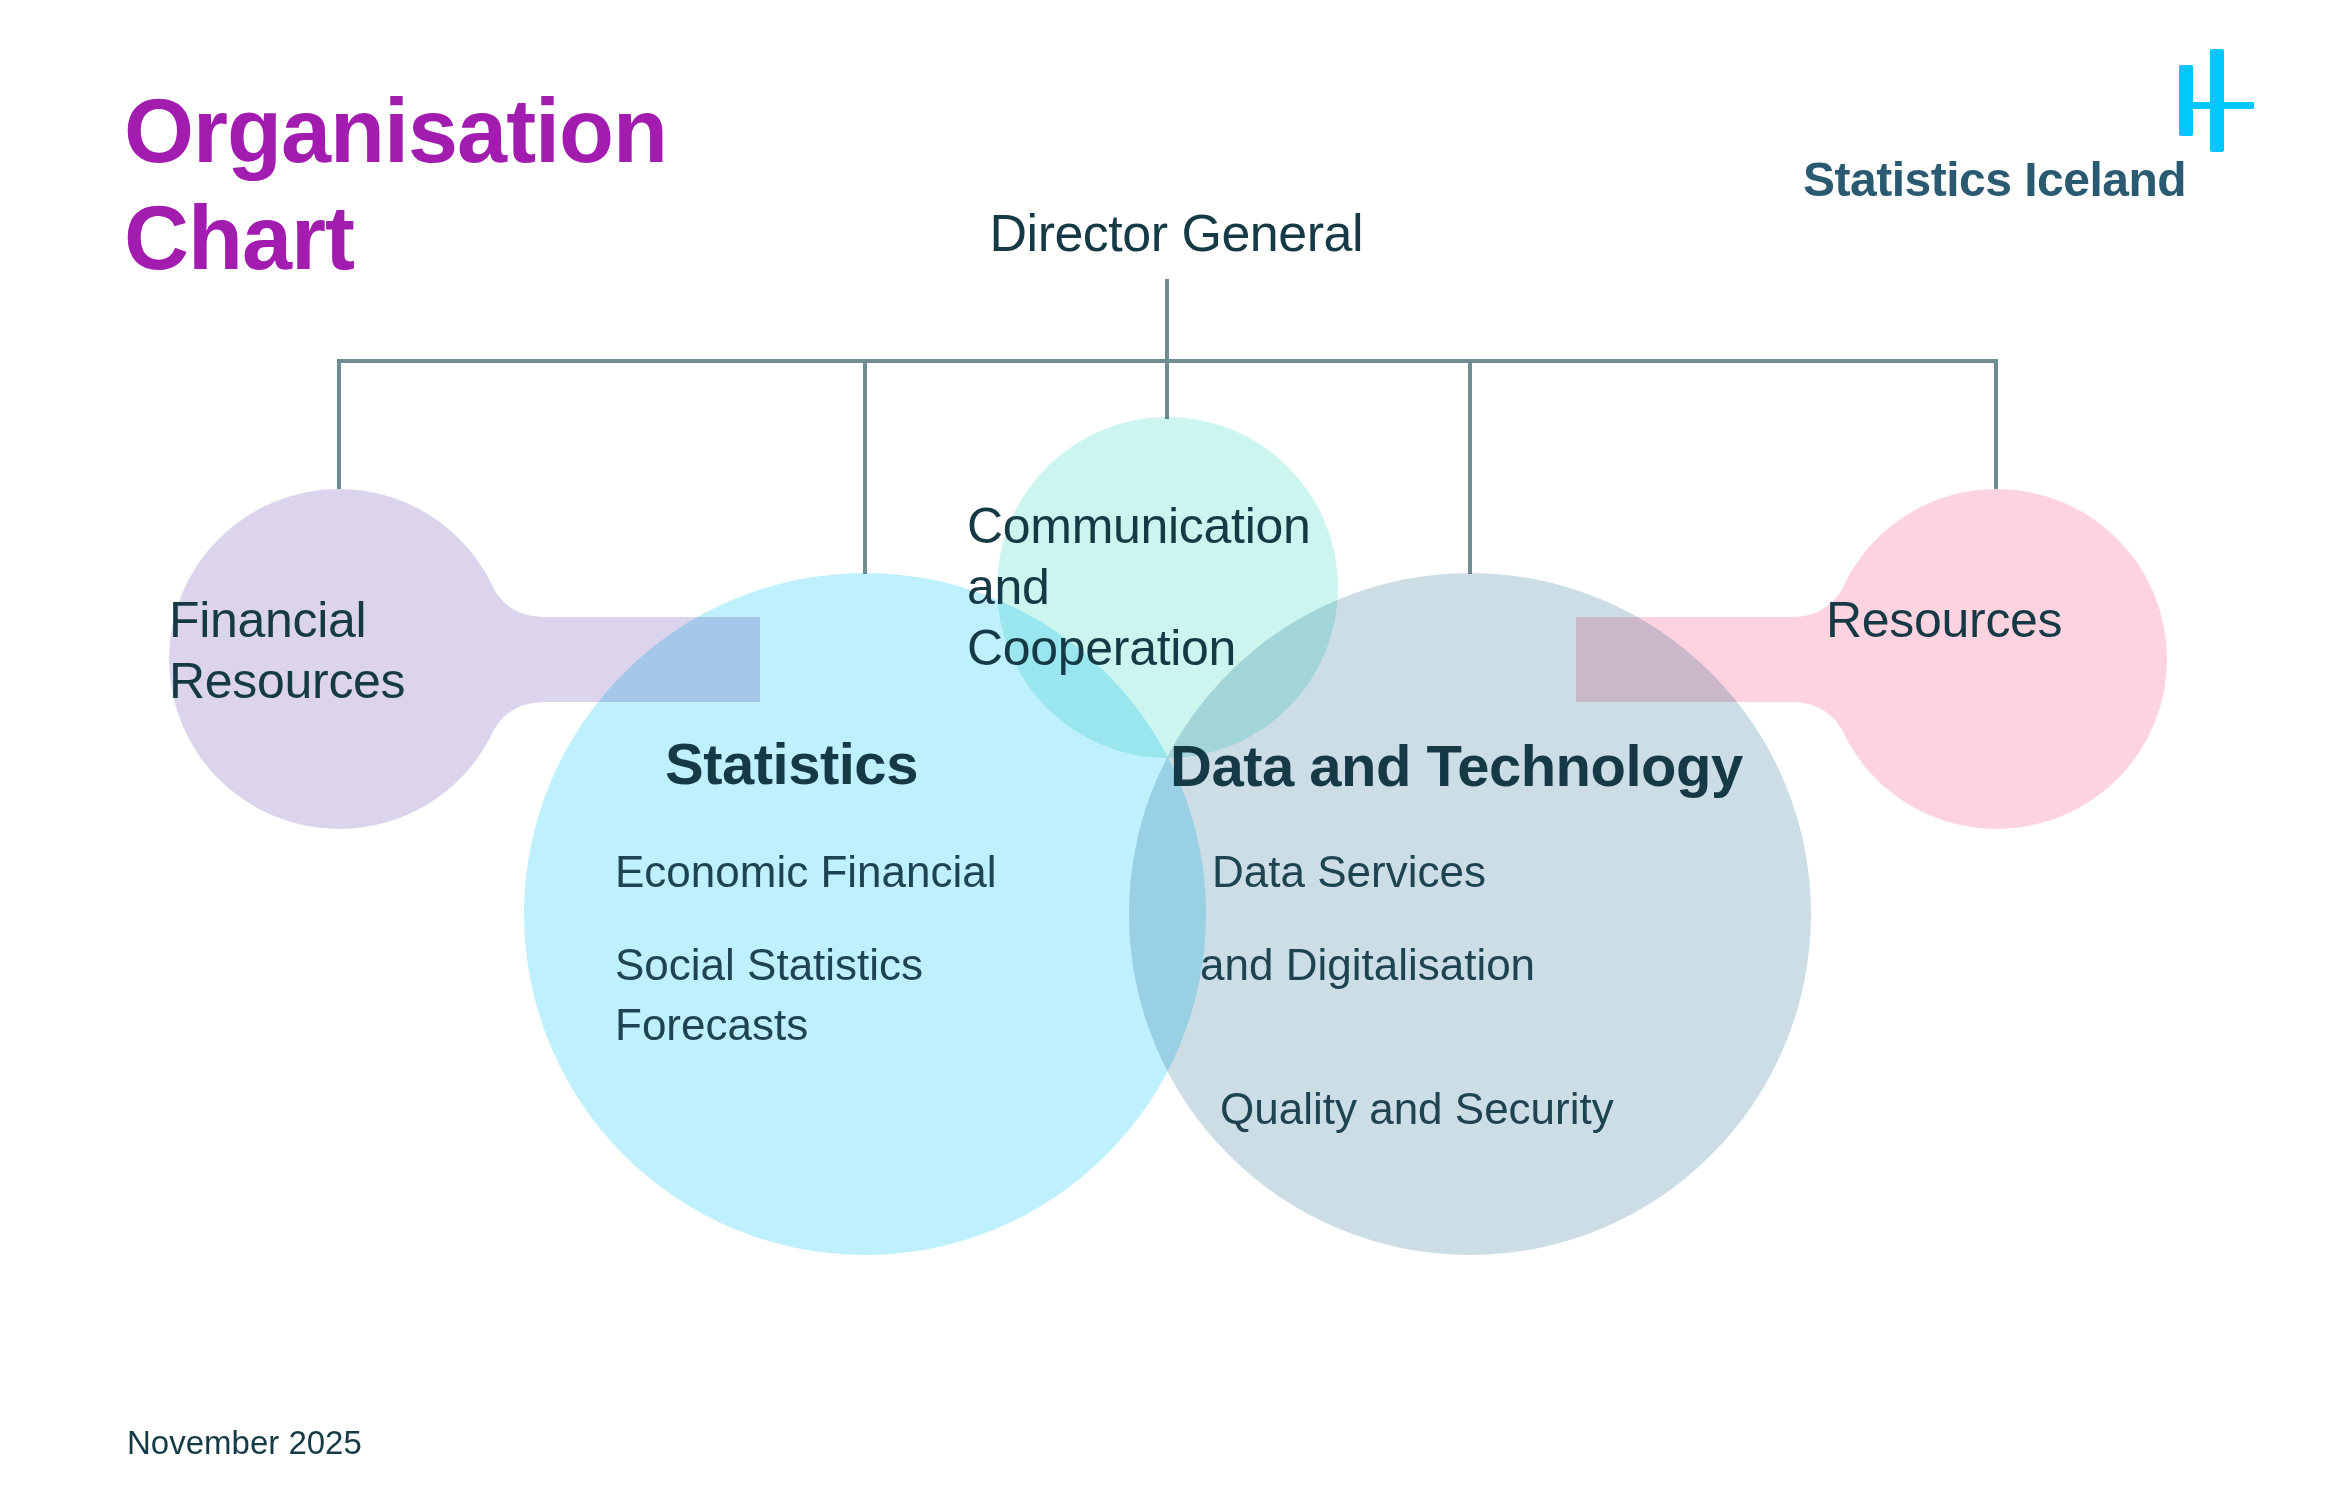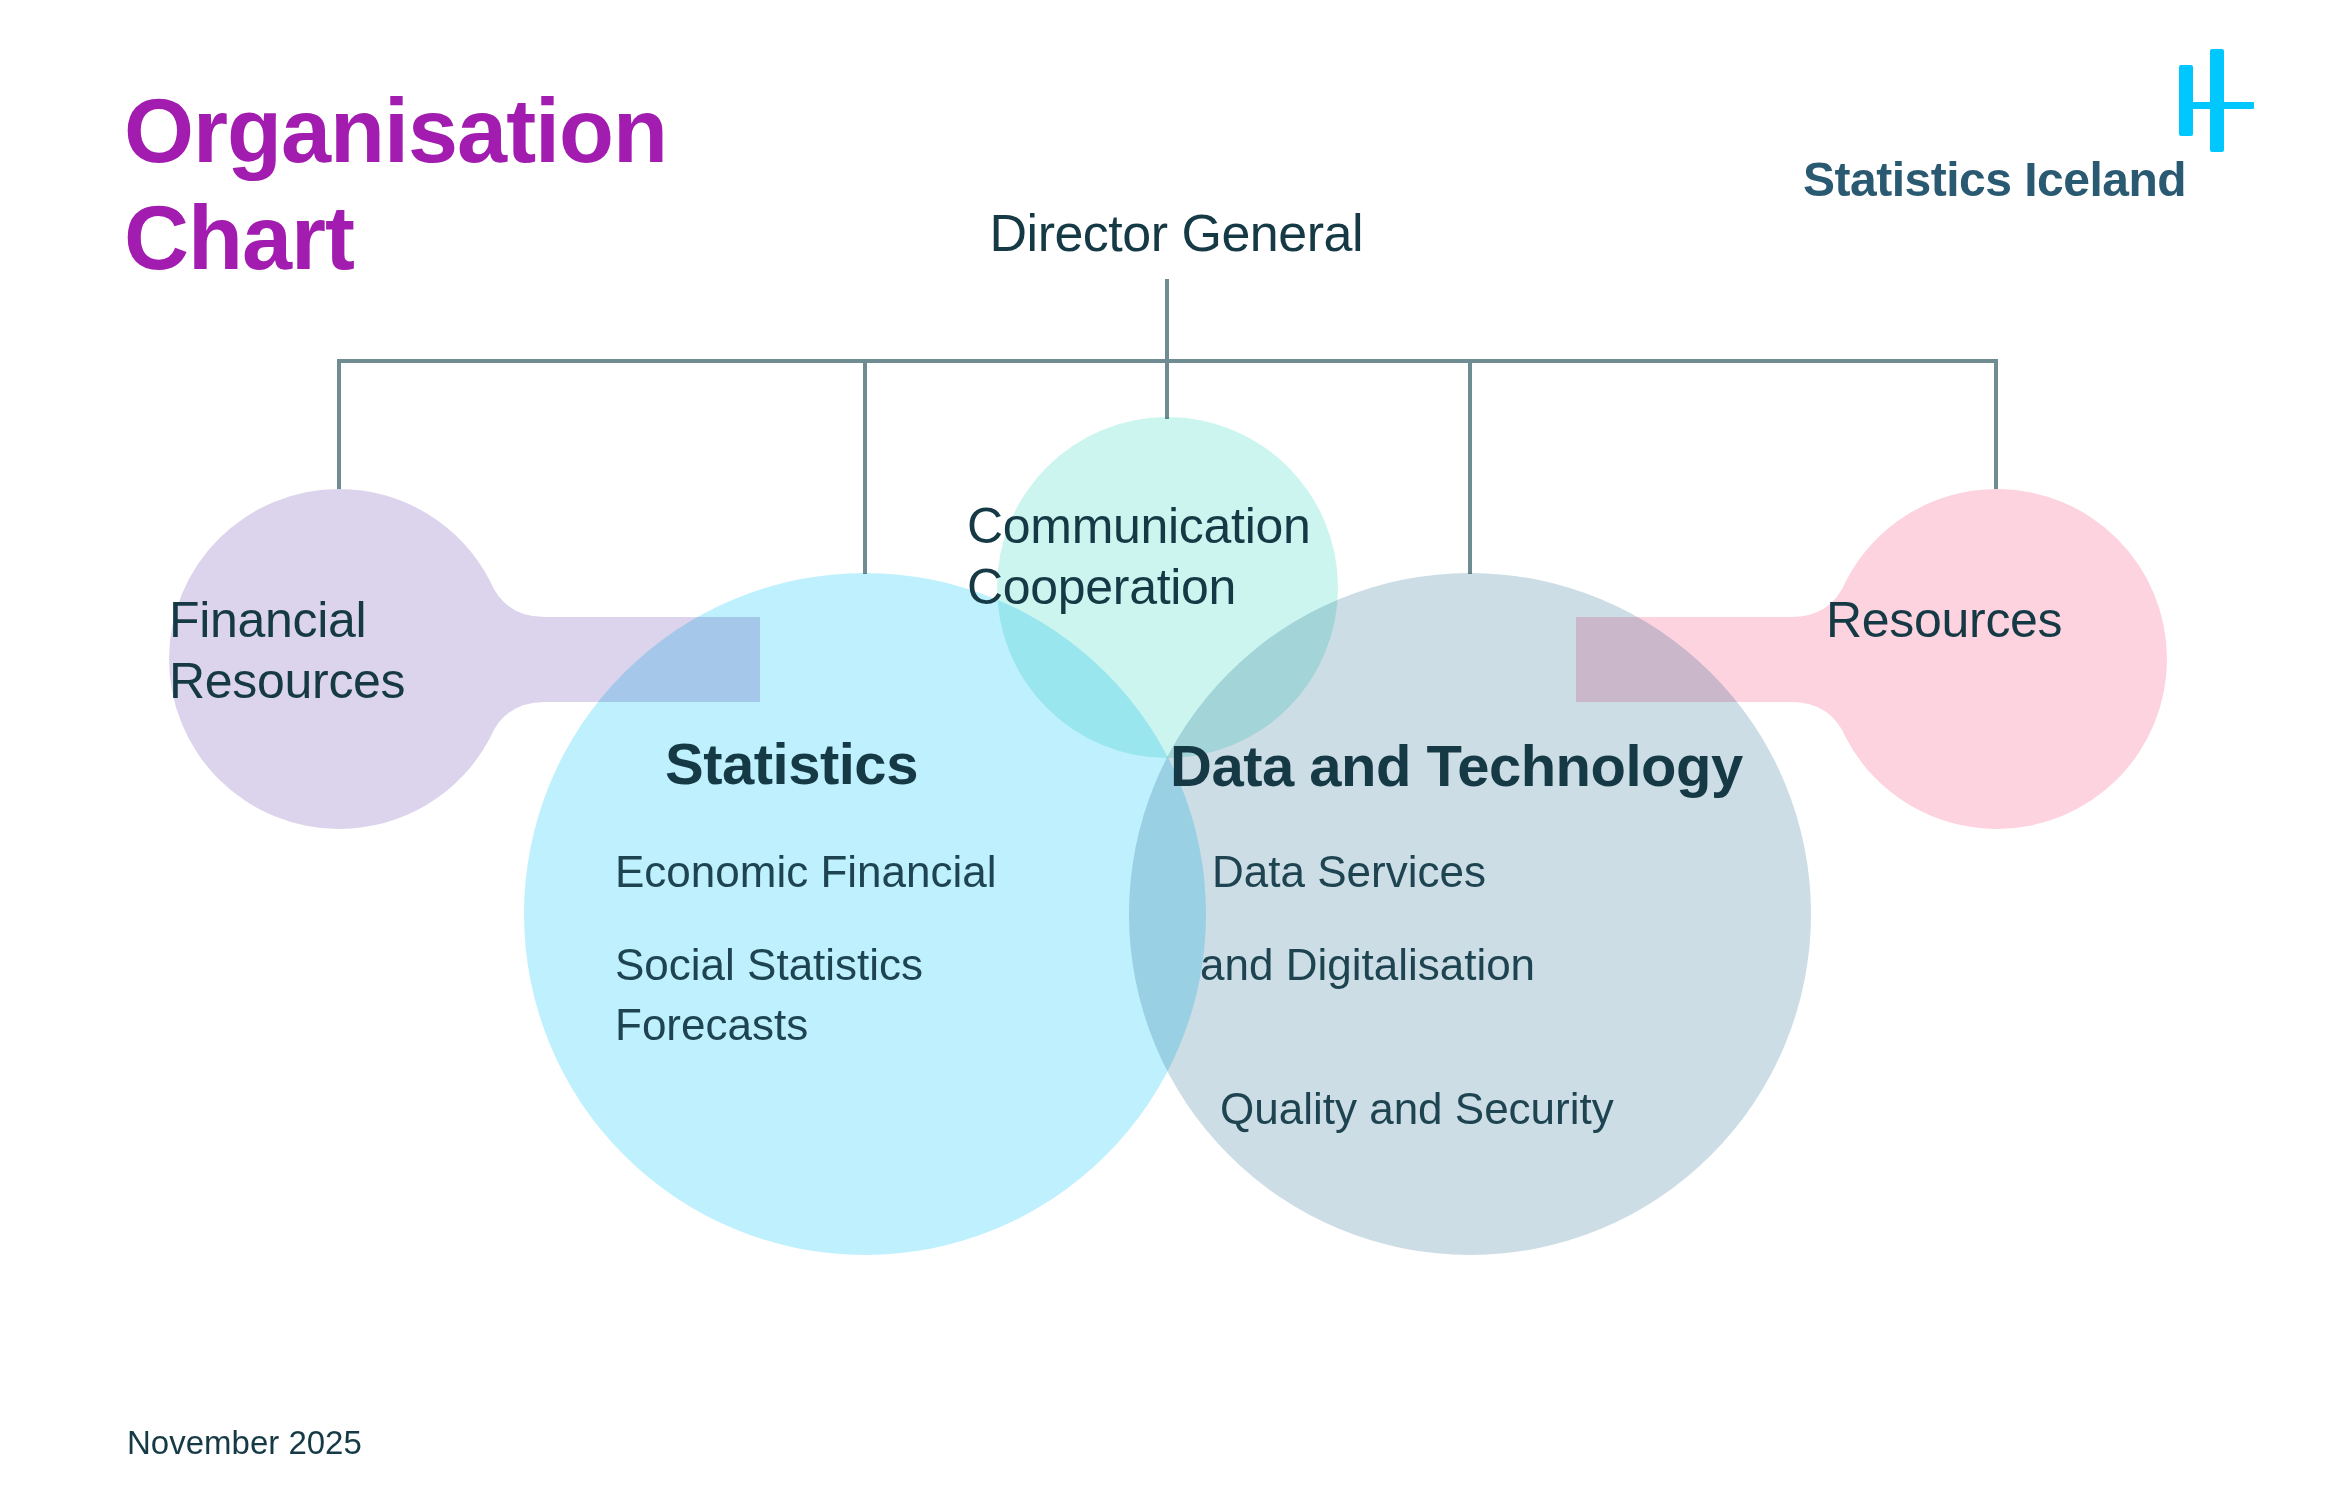--- a/index.html
+++ b/index.html
@@ -59,20 +59,21 @@
   <div>Financial</div>
   <div>Resources</div>
 </div>
 
 <div class="abs label unit-label" style="left:1826px; top:590px; width:340px;">
   <div>Resources</div>
 </div>
 
 <div class="abs label unit-label" style="left:967px; top:496px; width:400px; white-space:nowrap;">
   <div>Communication</div>
+  <div>and</div>
   <div>Cooperation</div>
 </div>
 
 <div class="abs label div-title" style="left:665px; top:729px; width:400px;">Statistics</div>
 <div class="abs label div-item" style="left:615px; top:847px; width:500px;">Economic Financial</div>
 <div class="abs label div-item" style="left:615px; top:940px; width:500px;">Social Statistics</div>
 <div class="abs label div-item" style="left:615px; top:1000px; width:500px;">Forecasts</div>
 
 <div class="abs label div-title" style="left:1170px; top:731px; width:600px;">Data and Technology</div>
 <div class="abs label div-item" style="left:1212px; top:847px; width:500px;">Data Services</div>

